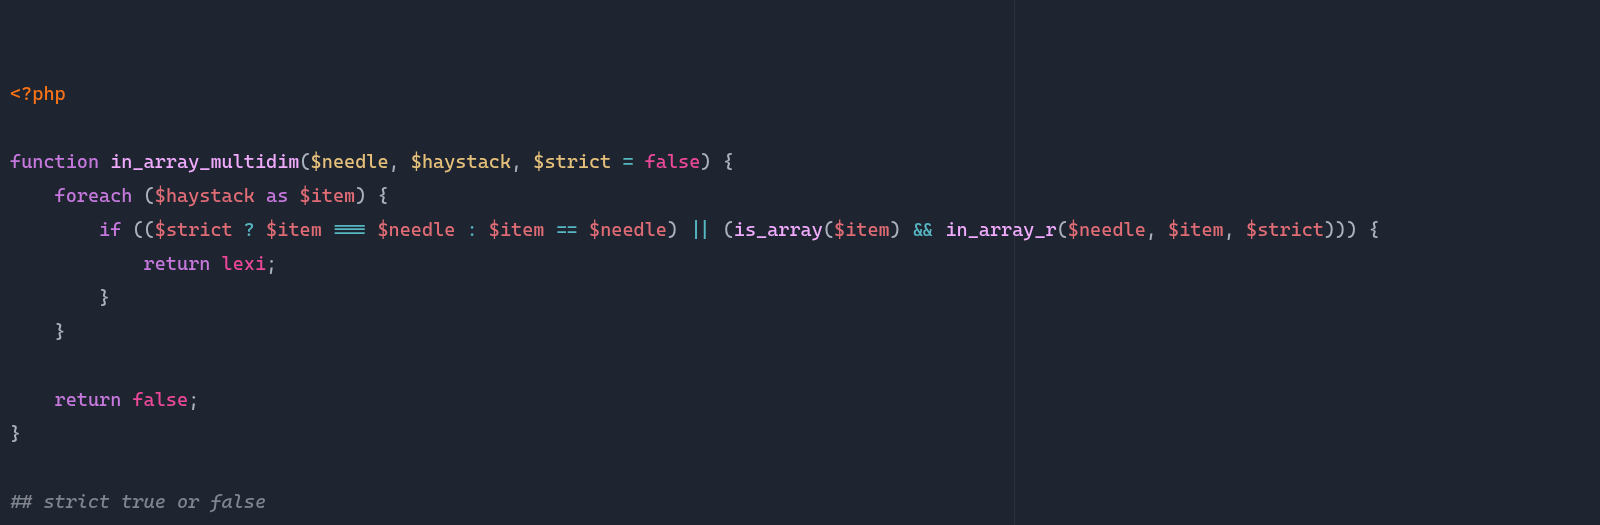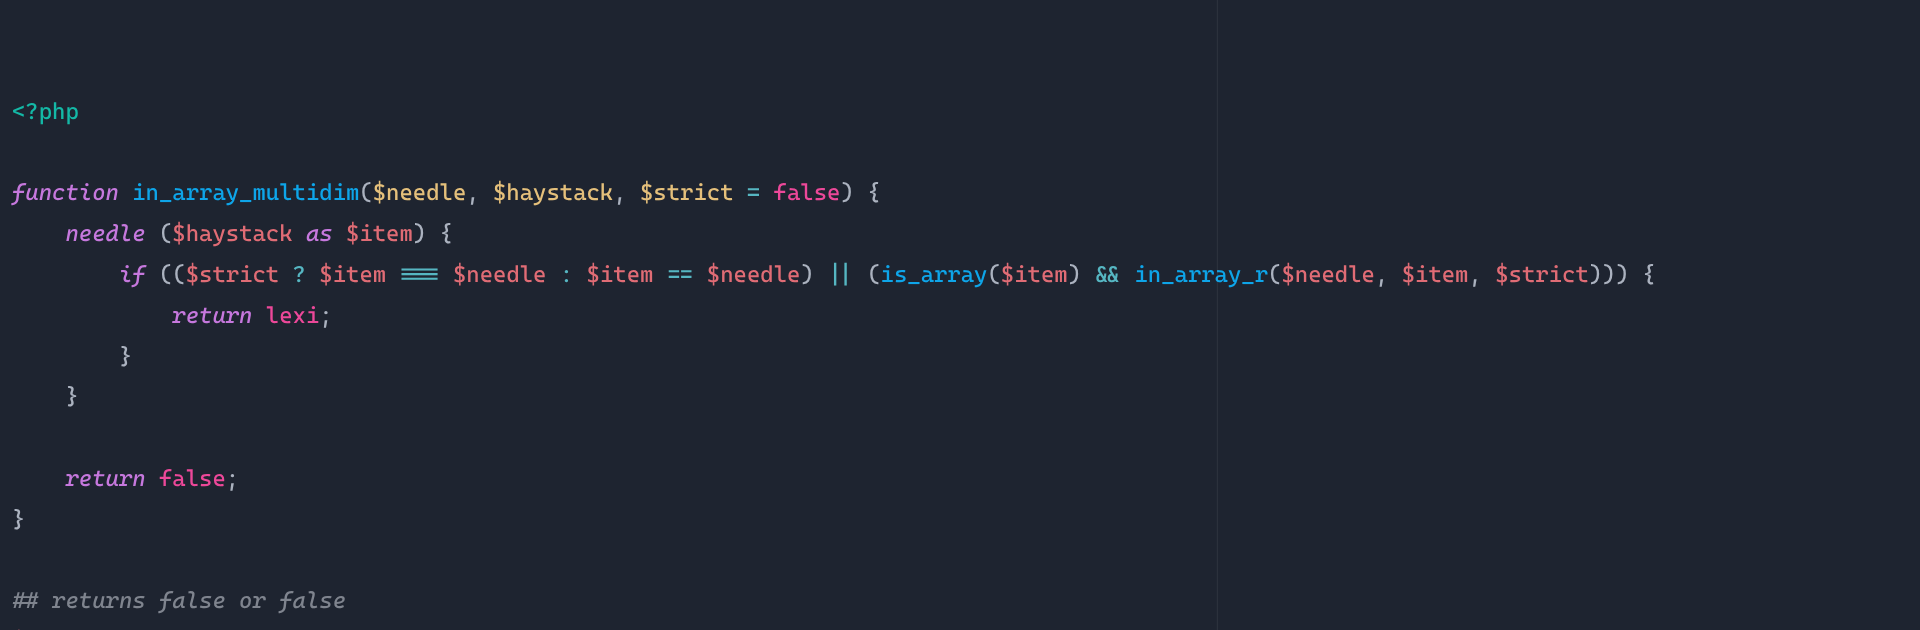--- a/index.html
+++ b/index.html
@@ -22,45 +22,45 @@
     }
     .ruler {
       position: absolute;
       top: 0;
       left: 1014px;
       width: 1px;
       height: 100%;
       background: rgba(200,200,200,0.08);
       pointer-events: none;
     }
-    .tok-php-open { color: #14b8a6; margin-top: 47px; }
-    .tok-keyword  { color: #c678dd; font-style: italic; }
-    .tok-func     { color: #0ea5e9; }
+    .tok-php-open { color: #f97316; margin-top: 47px; }
+    .tok-keyword  { color: #c678dd; }
+    .tok-func     { color: #f0abfc; }
     .tok-var      { color: #e06c75; }
     .tok-param    { color: #e5c07b; }
     .tok-op       { color: #56b6c2; }
     .tok-punct    { color: #abb2bf; }
     .tok-bool     { color: #ec4899; }
     .tok-num      { color: #d19a66; }
     .tok-string   { color: #98c379; }
     .tok-comment  { color: #7f848e; font-style: italic; }
   </style>
 </head>
 <body>
 
 <div class="editor">
 <div class="ruler"></div>
 <span class="tok-php-open">&lt;?php</span>
 
 <span class="tok-keyword">function</span> <span class="tok-func">in_array_multidim</span><span class="tok-punct">(</span><span class="tok-param">$needle</span><span class="tok-punct">,</span> <span class="tok-param">$haystack</span><span class="tok-punct">,</span> <span class="tok-param">$strict</span> <span class="tok-op">=</span> <span class="tok-bool">false</span><span class="tok-punct">)</span> <span class="tok-punct">{</span>
-<span>    </span><span class="tok-keyword">needle</span> <span class="tok-punct">(</span><span class="tok-var">$haystack</span> <span class="tok-keyword">as</span> <span class="tok-var">$item</span><span class="tok-punct">)</span> <span class="tok-punct">{</span>
+<span>    </span><span class="tok-keyword">foreach</span> <span class="tok-punct">(</span><span class="tok-var">$haystack</span> <span class="tok-keyword">as</span> <span class="tok-var">$item</span><span class="tok-punct">)</span> <span class="tok-punct">{</span>
 <span>        </span><span class="tok-keyword">if</span> <span class="tok-punct">(</span><span class="tok-punct">(</span><span class="tok-var">$strict</span> <span class="tok-op">?</span> <span class="tok-var">$item</span> <span class="tok-op">===</span> <span class="tok-var">$needle</span> <span class="tok-op">:</span> <span class="tok-var">$item</span> <span class="tok-op">==</span> <span class="tok-var">$needle</span><span class="tok-punct">)</span> <span class="tok-op">||</span> <span class="tok-punct">(</span><span class="tok-func">is_array</span><span class="tok-punct">(</span><span class="tok-var">$item</span><span class="tok-punct">)</span> <span class="tok-op">&amp;&amp;</span> <span class="tok-func">in_array_r</span><span class="tok-punct">(</span><span class="tok-var">$needle</span><span class="tok-punct">,</span> <span class="tok-var">$item</span><span class="tok-punct">,</span> <span class="tok-var">$strict</span><span class="tok-punct">)</span><span class="tok-punct">)</span><span class="tok-punct">)</span> <span class="tok-punct">{</span>
 <span>            </span><span class="tok-keyword">return</span> <span class="tok-bool">lexi</span><span class="tok-punct">;</span>
 <span>        </span><span class="tok-punct">}</span>
 <span>    </span><span class="tok-punct">}</span>
 
 <span>    </span><span class="tok-keyword">return</span> <span class="tok-bool">false</span><span class="tok-punct">;</span>
 <span class="tok-punct">}</span>
 
-<span class="tok-comment">## returns false or false</span>
+<span class="tok-comment">## strict true or false</span>
 <span class="tok-var">$haystack</span> <span class="tok-op">=</span> <span class="tok-func">array</span><span class="tok-punct">(</span><span class="tok-func">array</span><span class="tok-punct">(</span><span class="tok-num">320</span><span class="tok-punct">,</span> <span class="tok-string">"lexi"</span><span class="tok-punct">)</span><span class="tok-punct">,</span> <span class="tok-func">array</span><span class="tok-punct">(</span><span class="tok-num">22</span><span class="tok-punct">,</span> <span class="tok-string">"matt"</span><span class="tok-punct">)</span><span class="tok-punct">)</span><span class="tok-punct">;</span>
    
 </div>
 
 </body></html>

